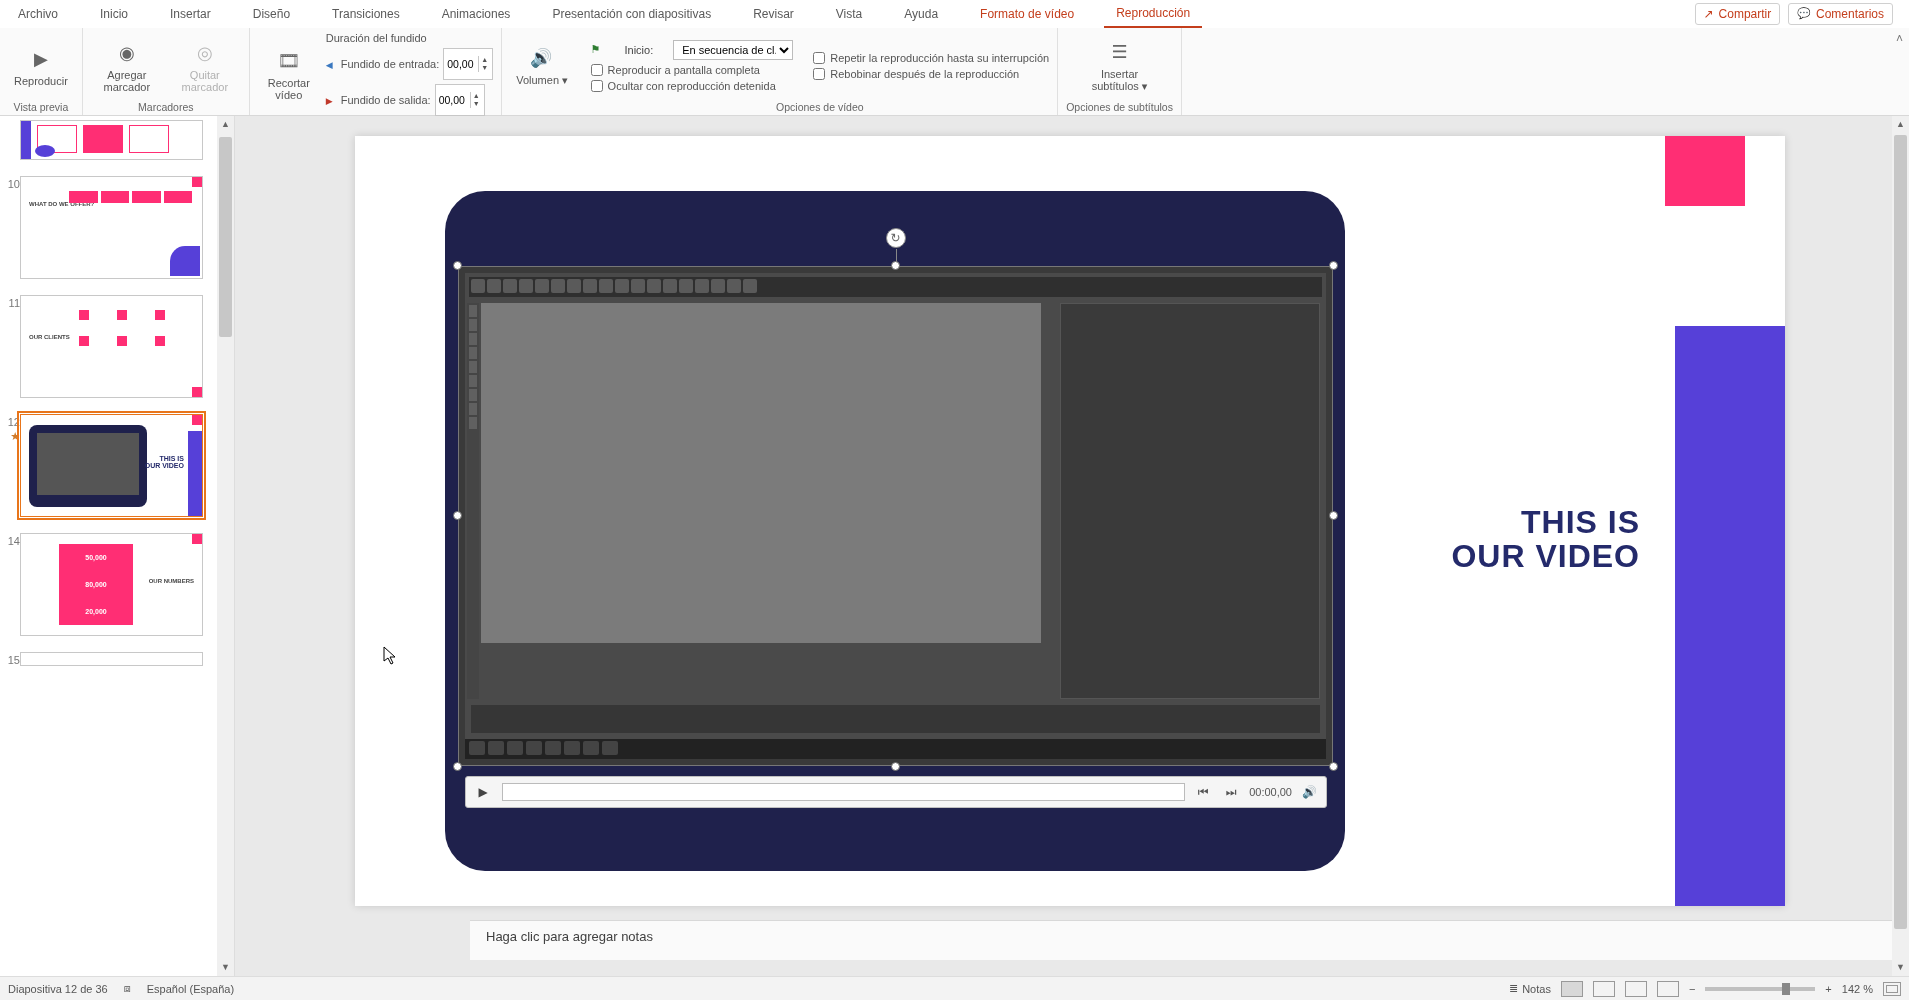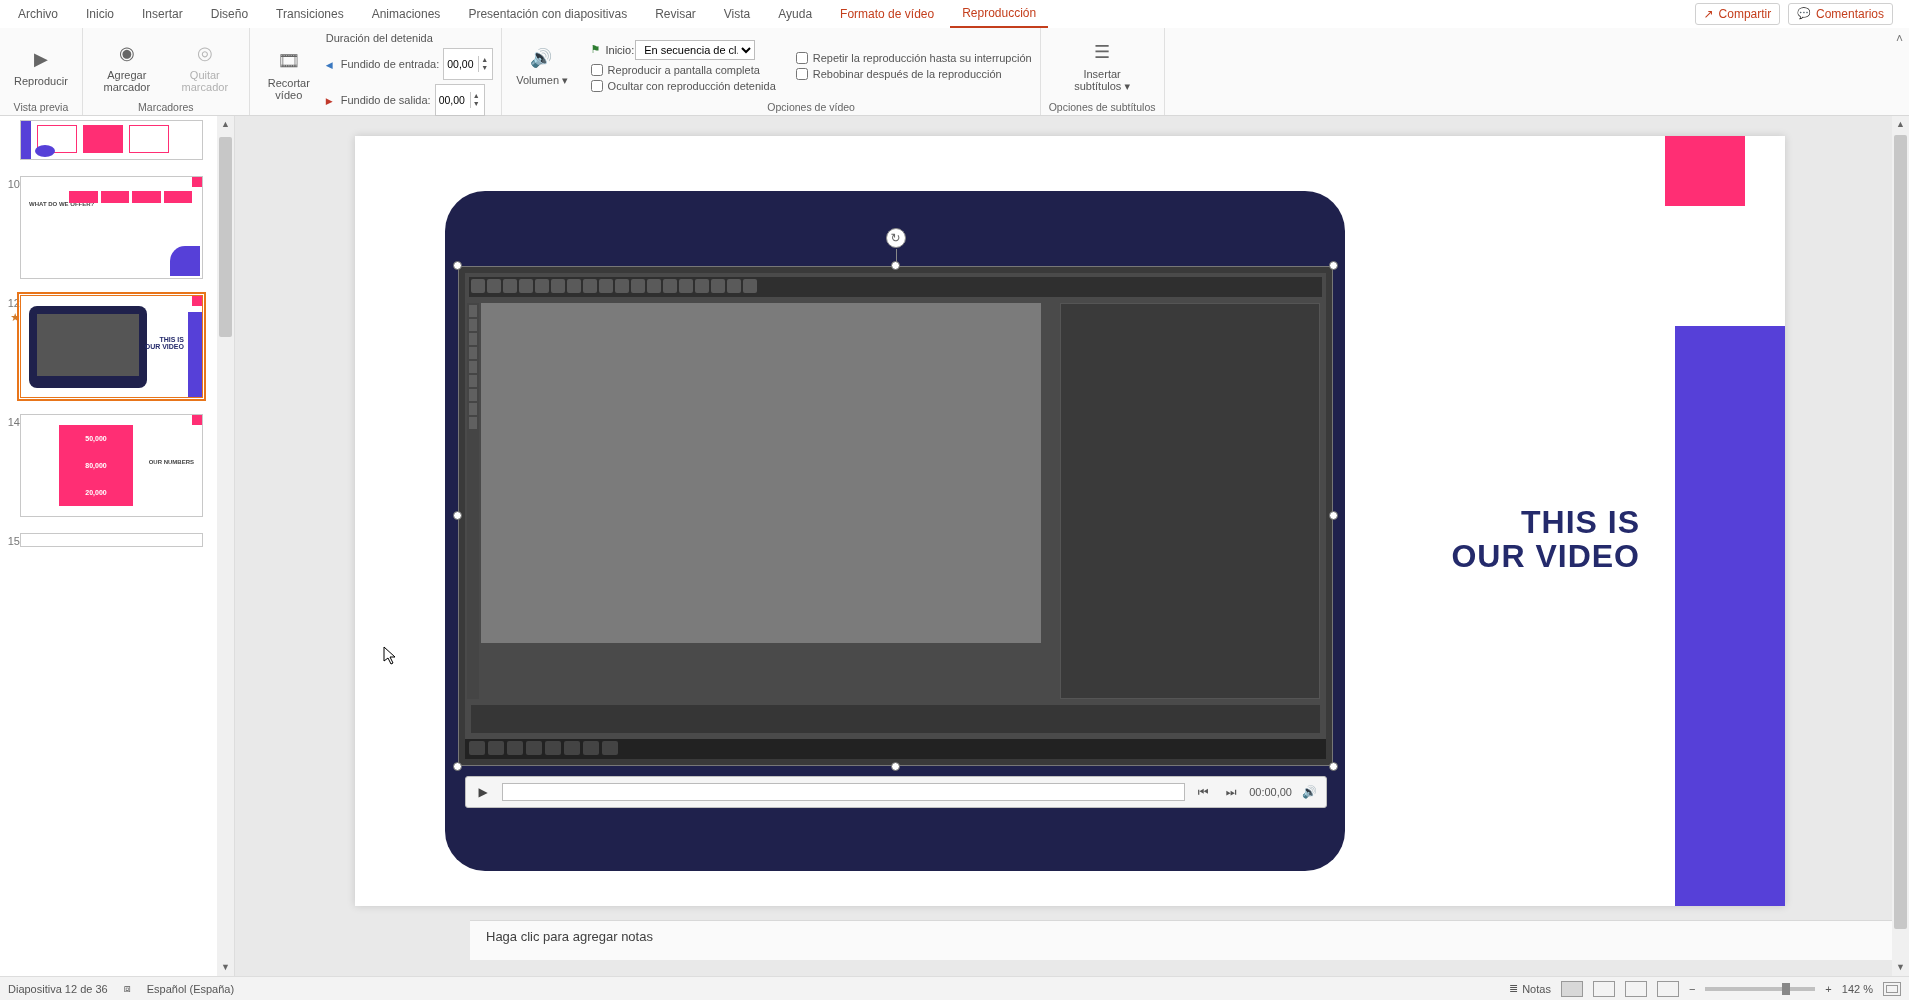--- a/index.html
+++ b/index.html
@@ -1,19 +1,19 @@
 <!DOCTYPE html>
 <html><head>
 <meta charset="utf-8">
 <style>
 * { margin: 0; padding: 0; box-sizing: border-box; font-family: "Segoe UI", sans-serif; }
 body { background: #fff; width: 1909px; height: 1000px; overflow: hidden; position: relative; font-size: 12px; color: #444; }
 
 
-.menubar { height: 28px; display: flex; align-items: center; padding: 0 6px; gap: 4px; border-bottom: 1px solid transparent; }
+.menubar { height: 28px; display: flex; align-items: center; padding: 0 6px; gap: 18px; border-bottom: 1px solid transparent; }
 .menubar .tab { padding: 6px 12px; cursor: pointer; color: #5a5a5a; font-size: 12px; }
 .menubar .tab.contextual { color: #c43e1c; }
 .menubar .tab.active { color: #c43e1c; border-bottom: 2px solid #c43e1c; }
 .menubar .right { margin-left: auto; display: flex; gap: 8px; align-items: center; padding-right: 10px; }
 .share-btn, .comments-btn { border: 1px solid #d0d0d0; padding: 3px 8px; border-radius: 3px; display: flex; align-items: center; gap: 5px; color: #c43e1c; font-size: 12px; cursor: pointer; }
 .share-btn::before { content: "↗"; }
 .comments-btn::before { content: "💬"; font-size: 11px;}
 
 
 .ribbon { height: 88px; border-bottom: 1px solid #d8d8d8; display: flex; background: #f5f5f5; background: #fafafa; }
@@ -25,21 +25,21 @@
 .big-btn.disabled { opacity: .45; }
 .fade-row { display: flex; align-items: center; gap: 4px; font-size: 11px; color: #555; }
 .minispin { width: 50px; height: 32px; border: 1px solid #c7c7c7; background: #fff; display: flex; align-items: center; }
 .minispin input { width: 34px; border: none; font-size: 10.5px; padding-left: 3px; outline: none; }
 .minispin .spin { width: 12px; display: flex; flex-direction: column; border-left: 1px solid #c7c7c7;}
 .minispin .spin span { height: 8px; font-size: 7px; text-align: center; line-height: 8px; color:#555; cursor:pointer;}
 .fade-block { display:flex; flex-direction: column; gap: 4px; align-items: flex-start; }
 .fade-title { font-size: 11px; color:#555; }
 .small-tri-blue::before { content:"◀"; color:#3a78c0; font-size:9px; margin-right:4px;}
 .small-tri-red::before  { content:"▶"; color:#c0392b; font-size:9px; margin-right:4px;}
-.start-row { display:flex; align-items:center; gap:1px; font-size:11px;justify-content:flex-end; }
+.start-row { display:flex; align-items:center; gap:20px; font-size:11px;justify-content:flex-end; }
 .start-row .flag::before { content:"⚑"; color:#2e7d32; margin-right:4px; }
 .start-select { width: 120px; height: 20px; border:1px solid #bcbcbc; font-size:11px; padding-left:4px; background:#fff; }
 .chk-row { display:flex; align-items:center; gap:5px; font-size:11px; color:#555; }
 .chk-row input { width:12px; height:12px; }
 .opts-col { display:flex; flex-direction:column; gap:4px; align-items:flex-start; }
 
 
 .workspace { position:absolute; top:116px; bottom:24px; left:0; right:0; display:flex; }
 .thumb-panel { width: 235px; background:#fff; border-right:1px solid #ddd; position:relative; overflow:hidden; }
 .thumb-scroll { position:absolute; right:0; top:0; bottom:0; width:17px; background:#f0f0f0; display:flex; flex-direction:column; }
@@ -158,21 +158,21 @@
     <div class="label">Marcadores</div>
   </div>
 
   <div class="ribbon-group">
     <div class="controls">
       <div class="big-btn">
         <span class="ico">🎞</span>
         <span style="width:50px;text-align:center;">Recortar vídeo</span>
       </div>
       <div class="fade-block">
-        <span class="fade-title">Duración del detenida</span>
+        <span class="fade-title">Duración del fundido</span>
         <div class="fade-row">
           <span class="small-tri-blue"></span>
           <span>Fundido de entrada:</span>
           <div class="minispin">
             <input value="00,00" style="">
             <div class="spin">
                 <span>▲</span>
                 <span>▼</span>
               </div>
           </div>
@@ -275,20 +275,35 @@
               <span style="flex:1;background:#ff2e74;"></span>
               <span style="flex:1;background:#ff2e74;"></span>
               <span style="flex:1;background:#ff2e74;"></span>
               <span style="flex:1;background:#ff2e74;"></span>
             </div>
           <div style="position:absolute;right:2px;bottom:2px;width:30px;height:30px;background:#5640d8;border-radius:50% 0 0 0;"></div>
           <div class="accent-r"></div>
         </div>
       </div>
 
+      <div class="thumb-row">
+        <div class="thumb-num">11</div>
+        <div class="thumb">
+          <div style="position:absolute;left:8px;top:38px;font-size:6px;font-weight:bold;">OUR CLIENTS</div>
+          <div style="position:absolute;left:58px;top:14px;display:grid;grid-template-columns:repeat(3,1fr);gap:16px 28px;">
+            <span style="width:10px;height:10px;background:#ff2e74;"></span>
+              <span style="width:10px;height:10px;background:#ff2e74;"></span>
+              <span style="width:10px;height:10px;background:#ff2e74;"></span>
+            <span style="width:10px;height:10px;background:#ff2e74;"></span>
+              <span style="width:10px;height:10px;background:#ff2e74;"></span>
+              <span style="width:10px;height:10px;background:#ff2e74;"></span>
+          </div>
+          <div style="position:absolute;right:0;bottom:0;width:10px;height:10px;background:#ff2e74;"></div>
+        </div>
+      </div>
 
       <div class="thumb-row">
         <div class="thumb-num" style="position:relative;">
           <span>12</span>
           <span style="position:absolute;top:16px;right:0;color:#d07a2a;">★</span>
         </div>
         <div class="thumb selected">
           <div class="accent-r"></div>
           <div class="side-purple"></div>
           <div style="position:absolute;left:8px;top:10px;width:118px;height:82px;background:#1f214c;border-radius:8px;">

